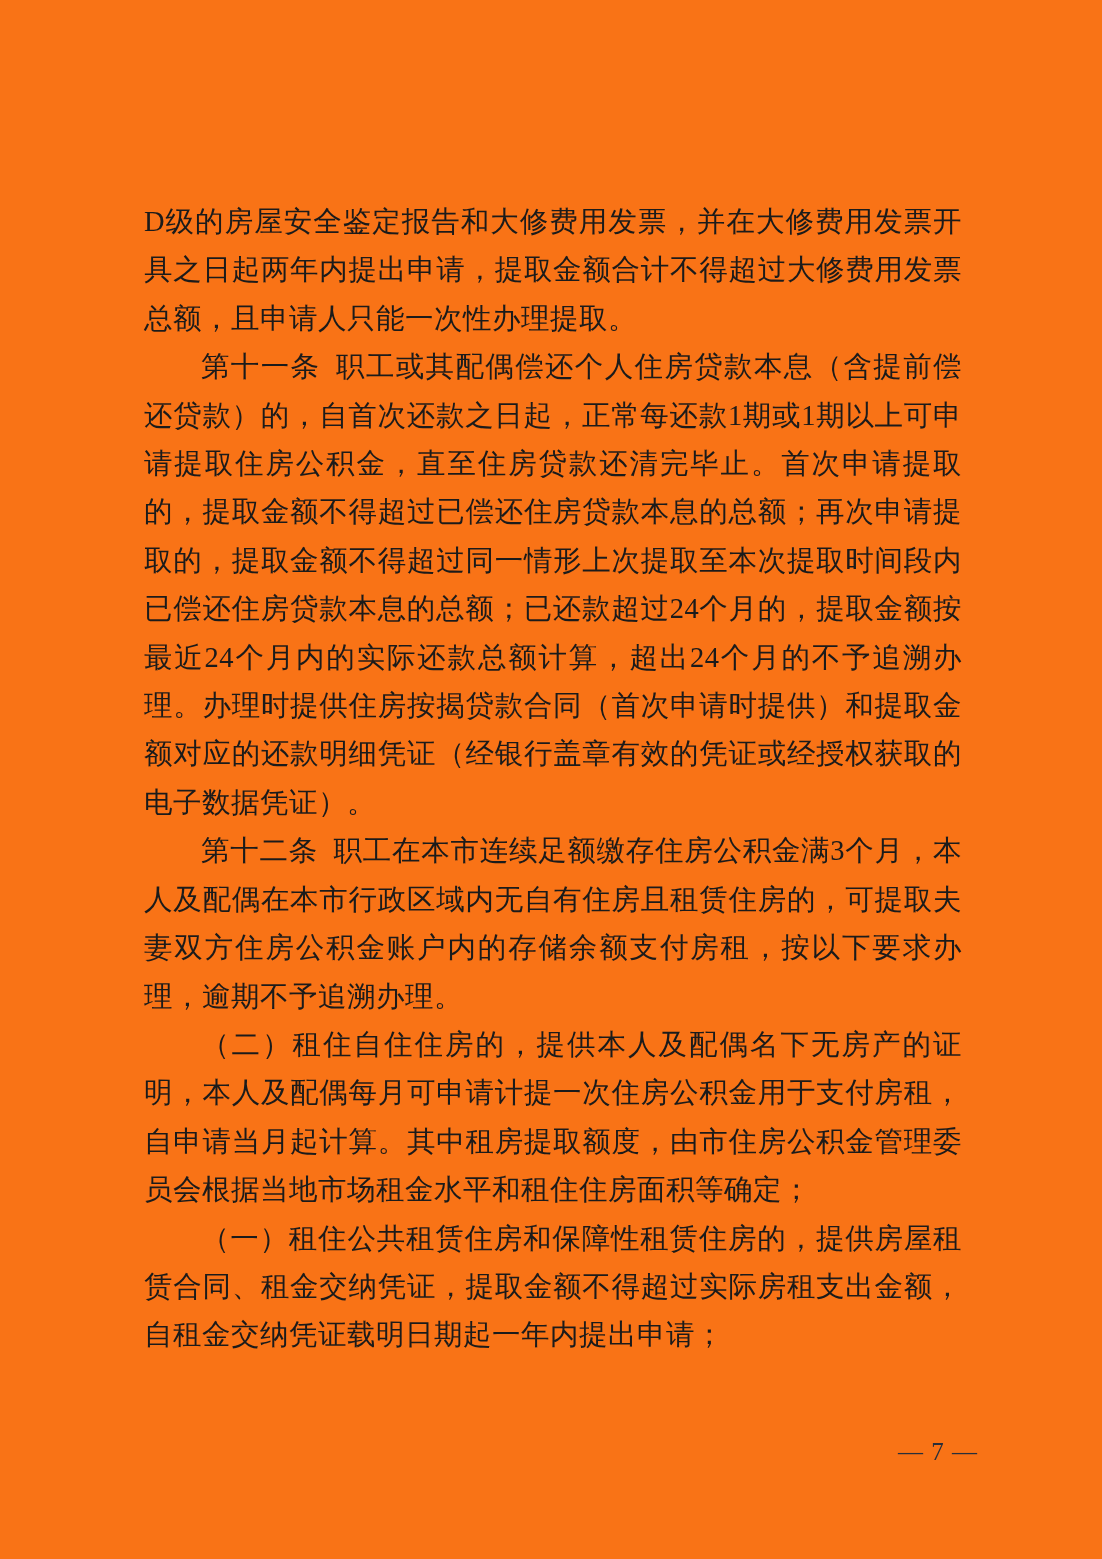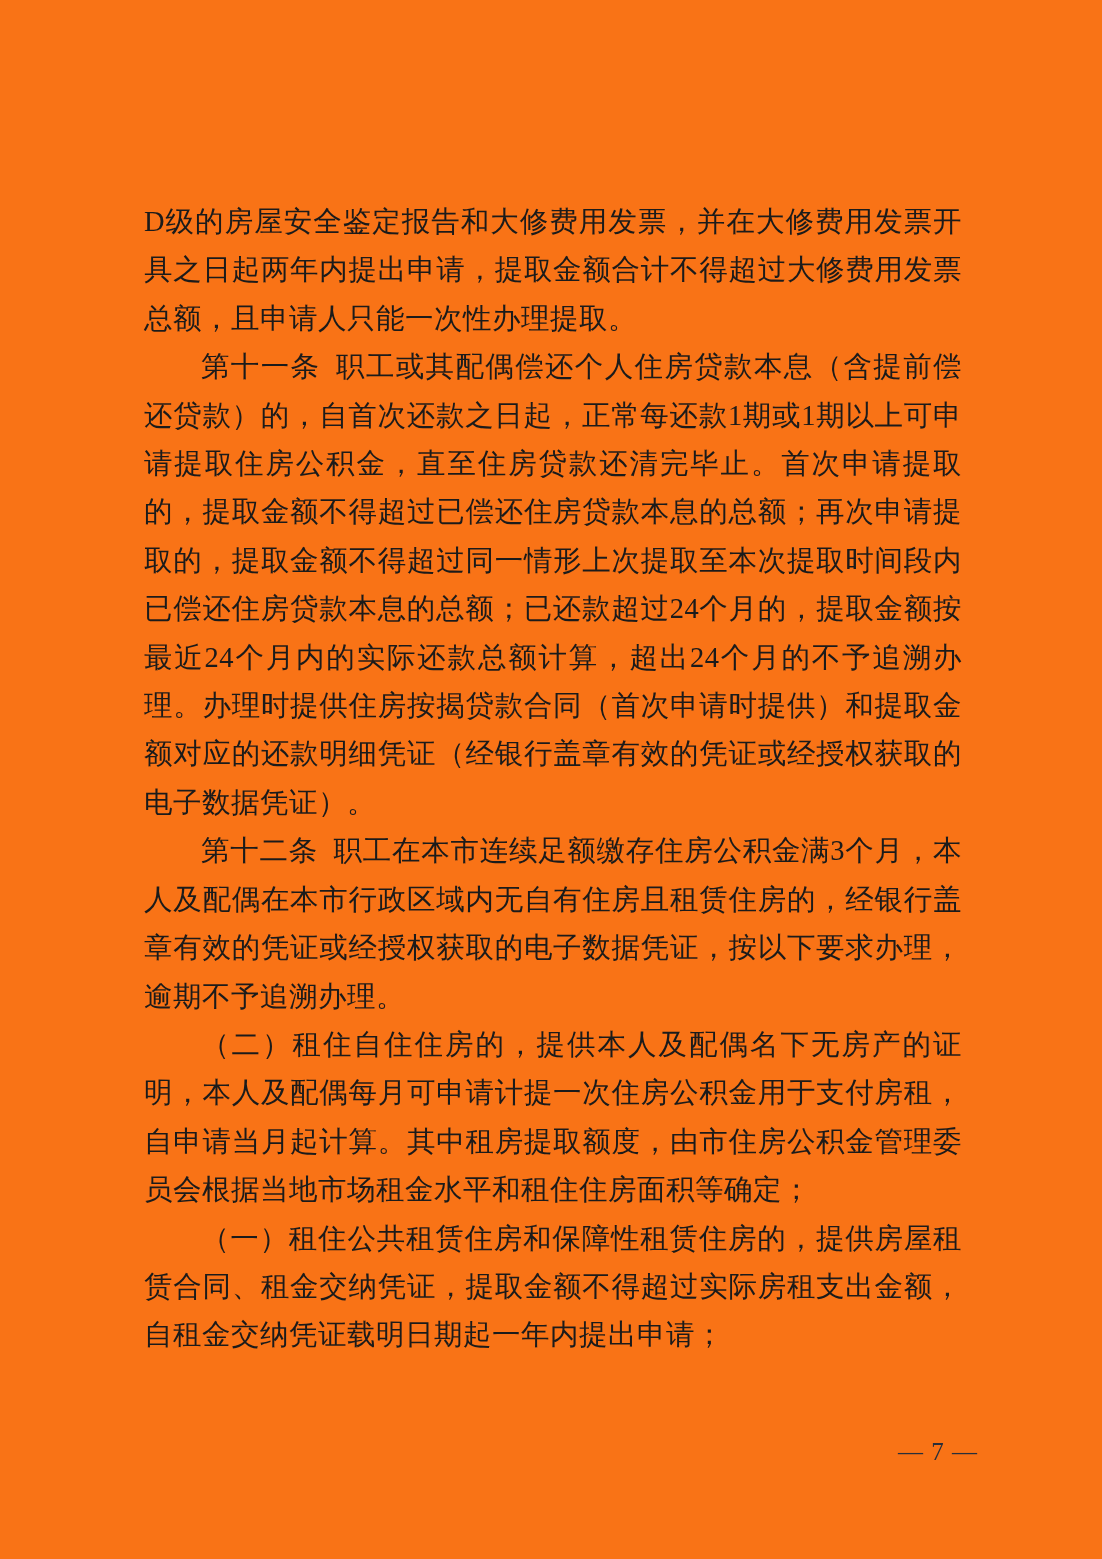--- a/index.html
+++ b/index.html
@@ -52,21 +52,21 @@
 <body>
 
 <div class="page">
 
   <div class="text-block">
 
     <p class="para cont"><span>D级的房屋安全鉴定报告和大修费用发票，并在大修费用发票开具之日起两年内提出申请，提取金额合计不得超过大修费用发票总额，且申请人只能一次性办理提取。</span></p>
 
     <p class="para"><span class="lead">第十一条</span><span>职工或其配偶偿还个人住房贷款本息（含提前偿还贷款）的，自首次还款之日起，正常每还款1期或1期以上可申请提取住房公积金，直至住房贷款还清完毕止。首次申请提取的，提取金额不得超过已偿还住房贷款本息的总额；再次申请提取的，提取金额不得超过同一情形上次提取至本次提取时间段内已偿还住房贷款本息的总额；已还款超过24个月的，提取金额按最近24个月内的实际还款总额计算，超出24个月的不予追溯办理。办理时提供住房按揭贷款合同（首次申请时提供）和提取金额对应的还款明细凭证（经银行盖章有效的凭证或经授权获取的电子数据凭证）。</span></p>
 
-    <p class="para"><span class="lead">第十二条</span><span>职工在本市连续足额缴存住房公积金满3个月，本人及配偶在本市行政区域内无自有住房且租赁住房的，经银行盖章有效的凭证或经授权获取的电子数据凭证，按以下要求办理，逾期不予追溯办理。</span></p>
+    <p class="para"><span class="lead">第十二条</span><span>职工在本市连续足额缴存住房公积金满3个月，本人及配偶在本市行政区域内无自有住房且租赁住房的，可提取夫妻双方住房公积金账户内的存储余额支付房租，按以下要求办理，逾期不予追溯办理。</span></p>
 
     <p class="para"><span>（二）租住自住住房的，提供本人及配偶名下无房产的证明，本人及配偶每月可申请计提一次住房公积金用于支付房租，自申请当月起计算。其中租房提取额度，由市住房公积金管理委员会根据当地市场租金水平和租住住房面积等确定；</span></p>
 
     <p class="para"><span>（一）租住公共租赁住房和保障性租赁住房的，提供房屋租赁合同、租金交纳凭证，提取金额不得超过实际房租支出金额，自租金交纳凭证载明日期起一年内提出申请；</span></p>
 
   </div>
 
   <div class="footer">
     <span>— 7 —</span>
   </div>

